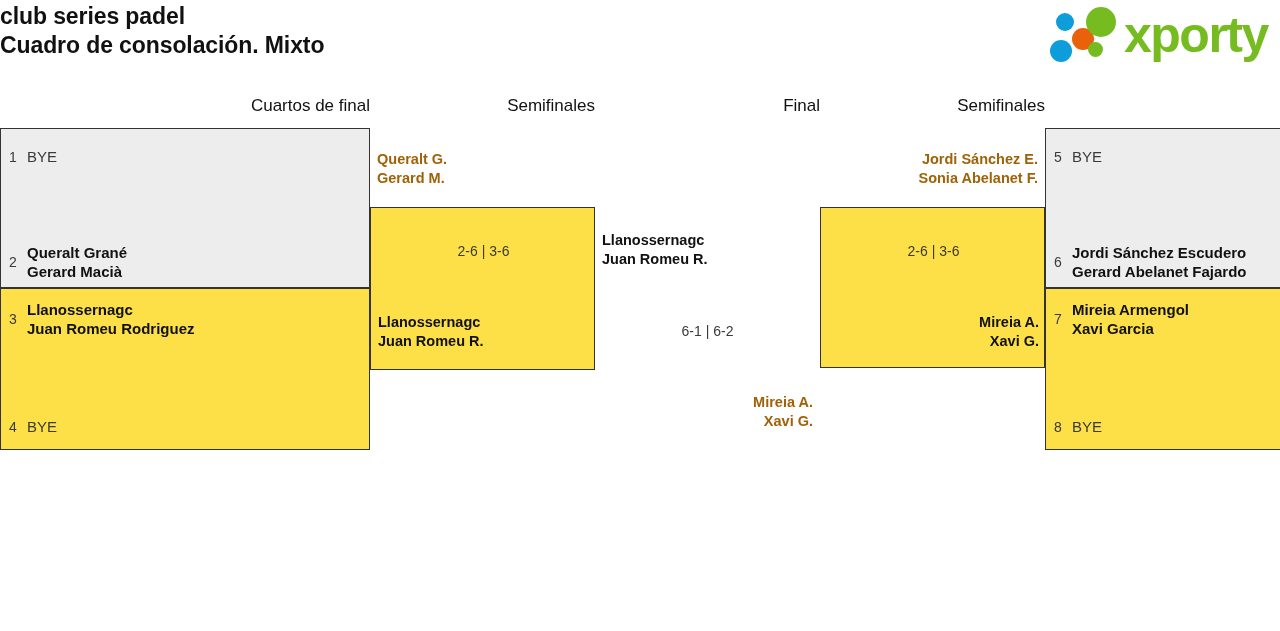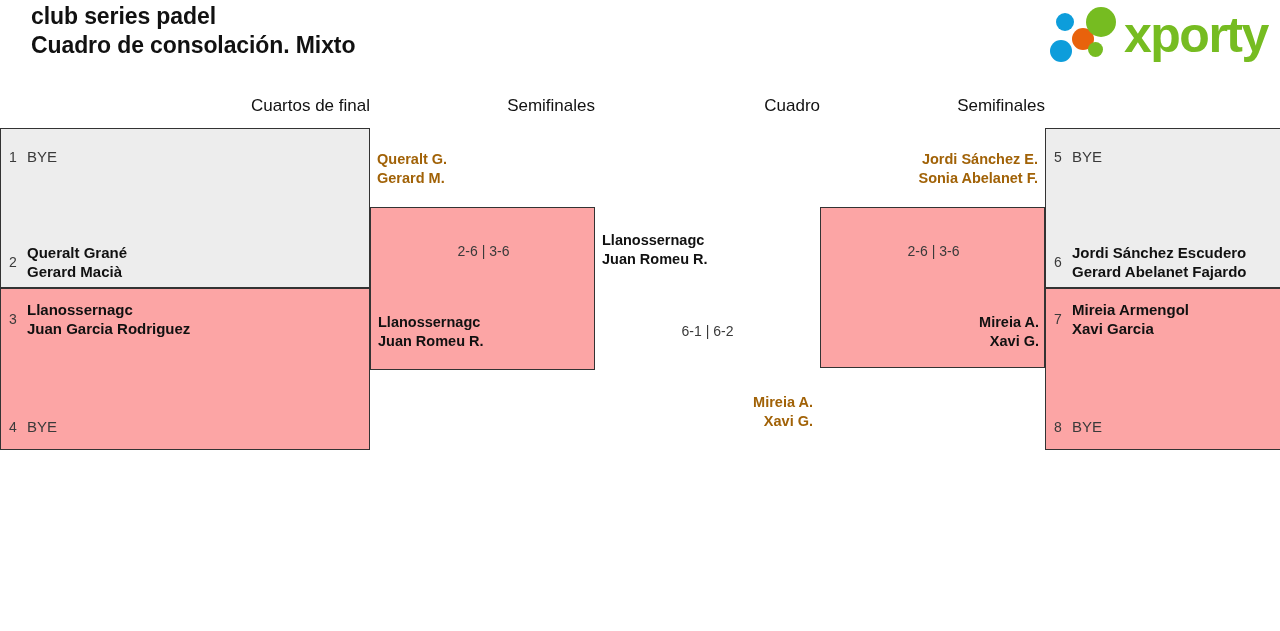--- a/index.html
+++ b/index.html
@@ -29,21 +29,20 @@
     left: 0;
     top: 2px;
     line-height: 29px;
   }
   .title-line {
     font-size: 23px;
     font-weight: 700;
     color: #111111;
     letter-spacing: -0.1px;
     white-space: nowrap;
-    padding-left: 31px;
   }
 
   
   #brand-logo {
     position: absolute;
     right: 8px;
     top: 4px;
     width: 224px;
     height: 62px;
   }
@@ -74,21 +73,21 @@
     white-space: nowrap;
   }
 
   
   .bracket-box {
     position: absolute;
     box-sizing: border-box;
     border: 1px solid #333333;
   }
   .box-grey { background: #ededed; }
-  .box-white { background: #fca5a5; }
+  .box-white { background: #fde047; }
 
   
   .slot {
     position: absolute;
     display: flex;
     align-items: center;
     white-space: nowrap;
   }
   .slot-left { left: 8px; }
   .seed {
@@ -142,21 +141,21 @@
       <span class="dot" style="left:38px; top:3px; width:30px; height:30px; background:#76bc21;"></span>
       <span class="dot" style="left:2px; top:36px; width:22px; height:22px; background:#0d9ddb;"></span>
       <span class="dot" style="left:40px; top:38px; width:15px; height:15px; background:#76bc21;"></span>
     </div>
     <div id="logo-wordmark" style="color:#76bc21;">xporty</div>
   </div>
 </div>
 
 <div class="round-header" style="left:0px; width:370px;">Cuartos de final</div>
 <div class="round-header" style="left:370px; width:225px;">Semifinales</div>
-<div class="round-header" style="left:595px; width:225px;">Cuadro</div>
+<div class="round-header" style="left:595px; width:225px;">Final</div>
 <div class="round-header" style="left:820px; width:225px;">Semifinales</div>
 <div class="round-header" style="left:1045px; width:370px;">Cuartos de final</div>
 
 <div class="bracket-box box-grey" style="left:0px; top:128px; width:370px; height:160px;">
   <div class="slot slot-left" style="top:18px;">
     <span class="seed">1</span>
     <span class="names bye">
       <span>BYE</span>
     </span>
   </div>
@@ -167,21 +166,21 @@
       <span>Gerard Macià</span>
     </span>
   </div>
 </div>
 
 <div class="bracket-box box-white" style="left:0px; top:288px; width:370px; height:162px;">
   <div class="slot slot-left" style="top:11px;">
     <span class="seed">3</span>
     <span class="names bold">
       <span>Llanossernagc</span><br>
-      <span>Juan Garcia Rodriguez</span>
+      <span>Juan Romeu Rodriguez</span>
     </span>
   </div>
   <div class="slot slot-left" style="top:128px;">
     <span class="seed">4</span>
     <span class="names bye">
       <span>BYE</span>
     </span>
   </div>
 </div>
 

